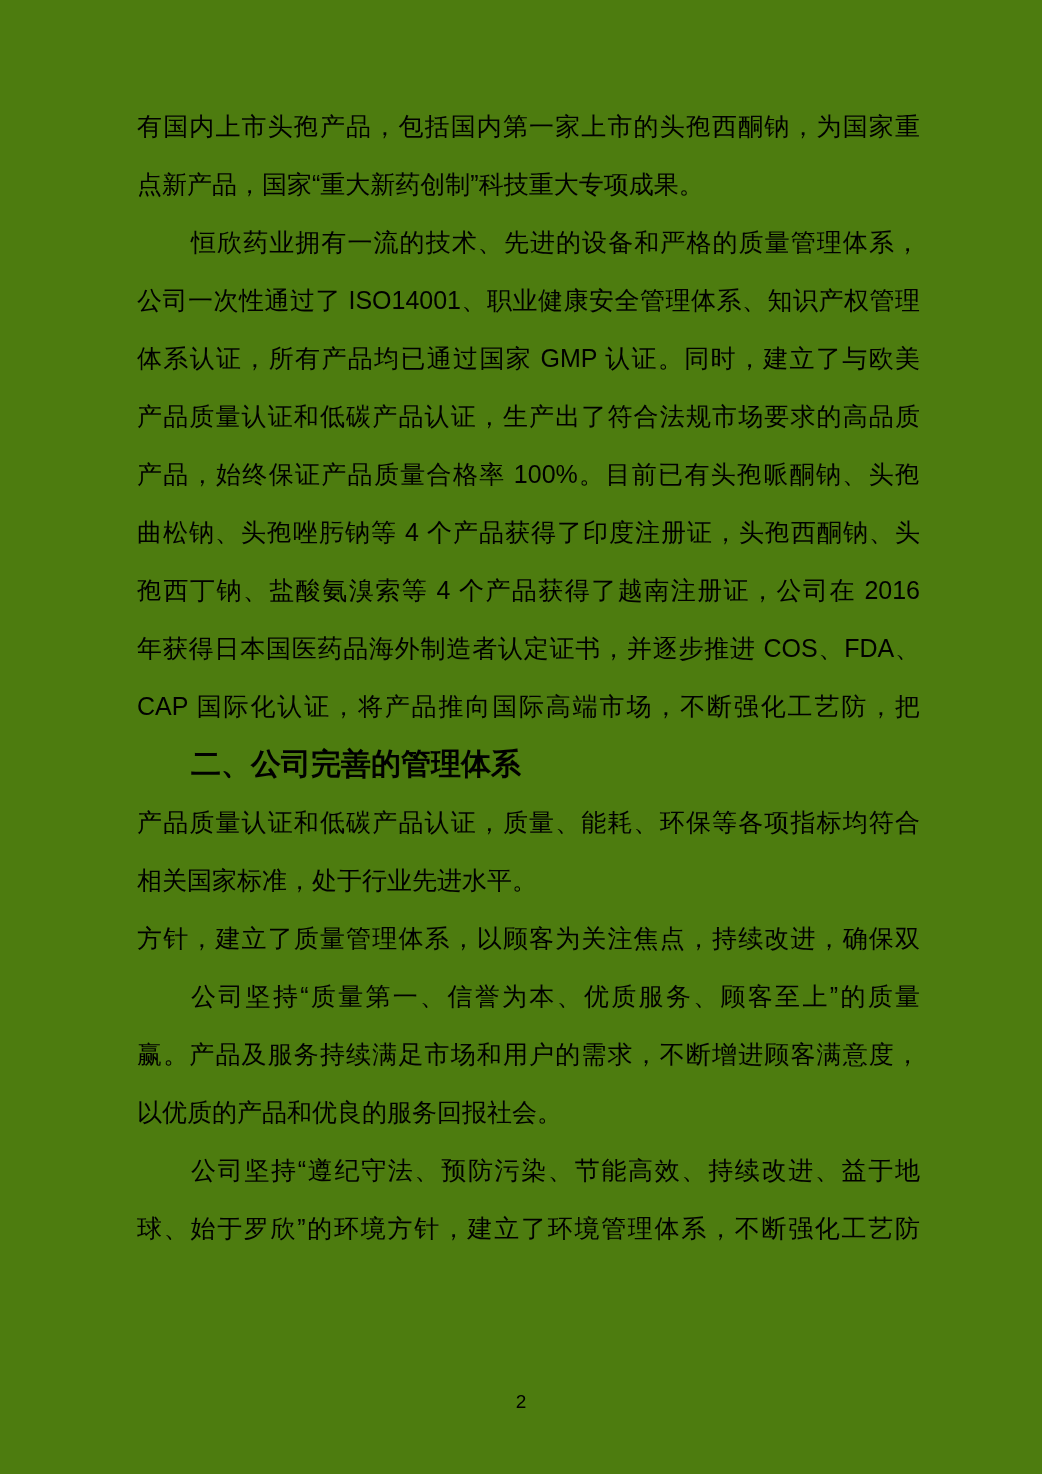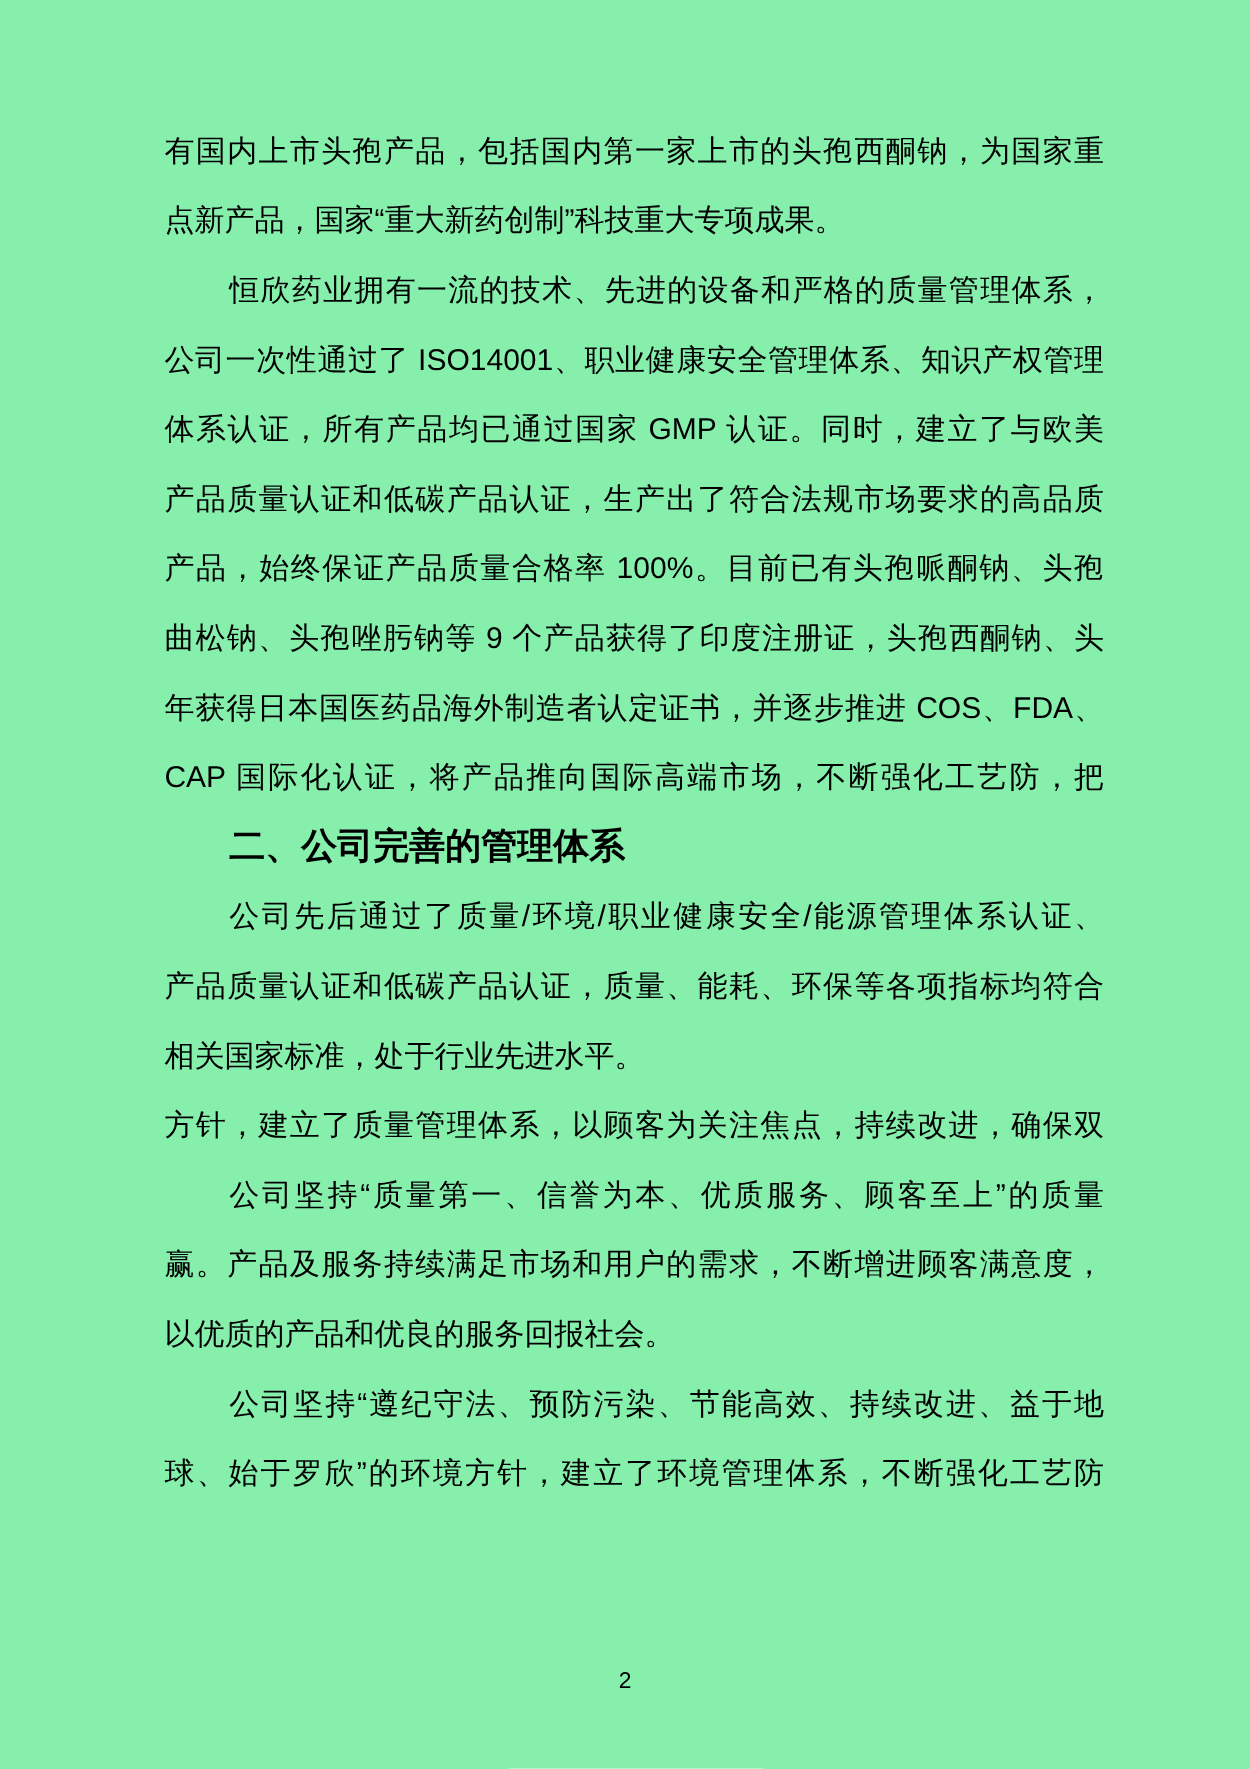--- a/index.html
+++ b/index.html
@@ -4,21 +4,21 @@
 <style>
   html, body {
     margin: 0;
     padding: 0;
     background: #ffffff;
   }
   .page {
     position: relative;
     width: 1042px;
     height: 1474px;
-    background: #86efac;
+    background: #4d7c0f;
     color: #000000;
     font-family: "Liberation Sans", "DejaVu Sans", sans-serif;
     overflow: hidden;
   }
   .body-text {
     position: absolute;
     left: 137px;
     top: 97px;
     width: 783px;
   }
@@ -61,25 +61,25 @@
 
 <div class="page">
   <div class="body-text">
       <div class="line just">有国内上市头孢产品，包括国内第一家上市的头孢西酮钠，为国家重</div>
       <div class="line">点新产品，国家“重大新药创制”科技重大专项成果。</div>
       <div class="line indent just">恒欣药业拥有一流的技术、先进的设备和严格的质量管理体系，</div>
       <div class="line just">公司一次性通过了 ISO14001、职业健康安全管理体系、知识产权管理</div>
       <div class="line just">体系认证，所有产品均已通过国家 GMP 认证。同时，建立了与欧美</div>
       <div class="line just">产品质量认证和低碳产品认证，生产出了符合法规市场要求的高品质</div>
       <div class="line just">产品，始终保证产品质量合格率 100%。目前已有头孢哌酮钠、头孢</div>
-      <div class="line just">曲松钠、头孢唑肟钠等 9 个产品获得了印度注册证，头孢西酮钠、头</div>
+      <div class="line just">曲松钠、头孢唑肟钠等 4 个产品获得了印度注册证，头孢西酮钠、头</div>
+      <div class="line just">孢西丁钠、盐酸氨溴索等 4 个产品获得了越南注册证，公司在 2016</div>
       <div class="line just">年获得日本国医药品海外制造者认定证书，并逐步推进 COS、FDA、</div>
       <div class="line just">CAP 国际化认证，将产品推向国际高端市场，不断强化工艺防，把</div>
       <div class="line indent bold">二、公司完善的管理体系</div>
-      <div class="line indent just">公司先后通过了质量/环境/职业健康安全/能源管理体系认证、</div>
       <div class="line just">产品质量认证和低碳产品认证，质量、能耗、环保等各项指标均符合</div>
       <div class="line">相关国家标准，处于行业先进水平。</div>
       <div class="line just">方针，建立了质量管理体系，以顾客为关注焦点，持续改进，确保双</div>
       <div class="line indent just">公司坚持“质量第一、信誉为本、优质服务、顾客至上”的质量</div>
       <div class="line just">赢。产品及服务持续满足市场和用户的需求，不断增进顾客满意度，</div>
       <div class="line">以优质的产品和优良的服务回报社会。</div>
       <div class="line indent just">公司坚持“遵纪守法、预防污染、节能高效、持续改进、益于地</div>
       <div class="line just">球、始于罗欣”的环境方针，建立了环境管理体系，不断强化工艺防</div>
     </div>
   <div class="page-number">2</div>

